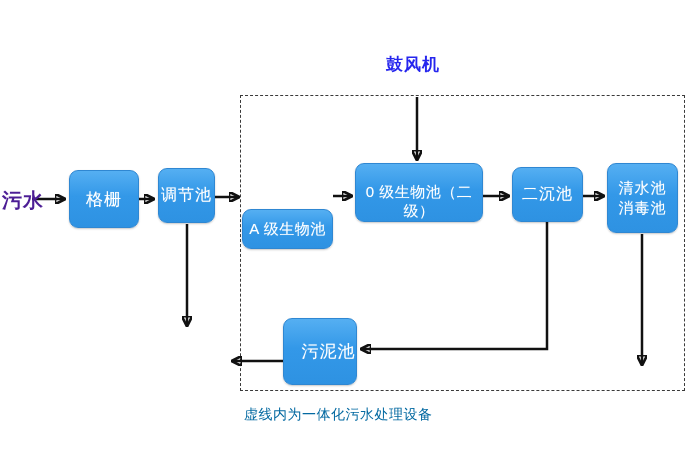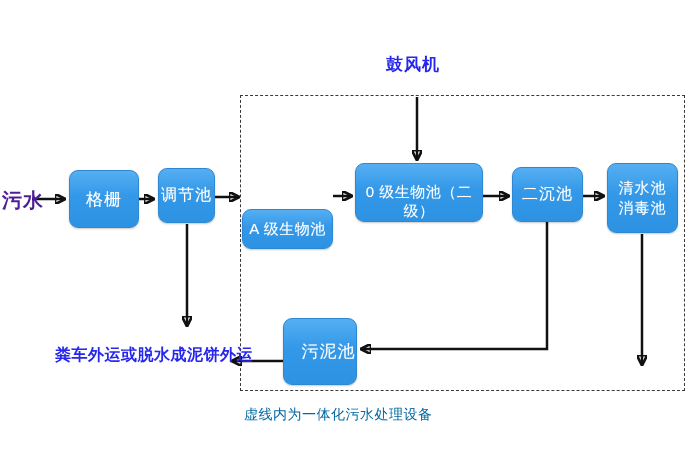--- a/index.html
+++ b/index.html
@@ -84,16 +84,15 @@
   <div class="node n-clear">
     <span>清水池</span>
     <span>消毒池</span>
   </div>
   <div class="node n-sludge">
     <span>污泥池</span>
   </div>
 
   <div class="lbl lbl-influent">污水</div>
   <div class="lbl lbl-blower">鼓风机</div>
-  <div class="lbl lbl-sludge-out">粪车外运或脱水成泥饼外运</div>
   <div class="lbl lbl-caption">虚线内为一体化污水处理设备</div>
 
 </div>
 
 </body></html>

